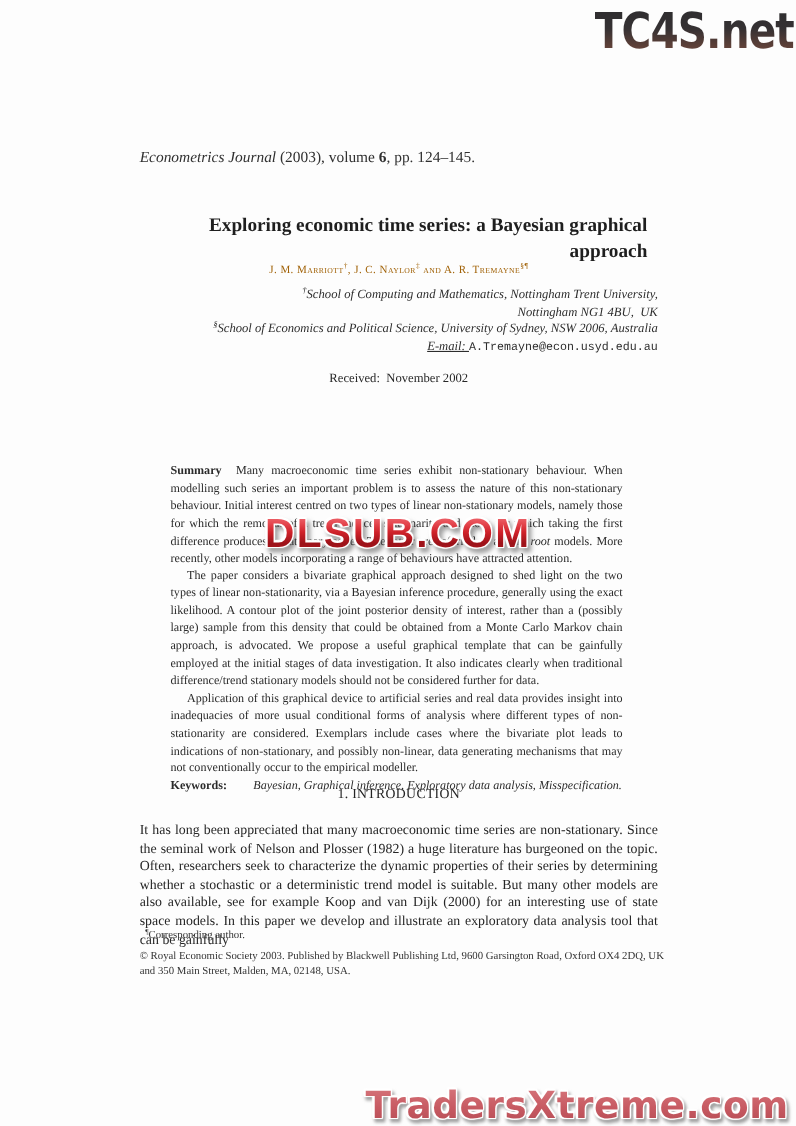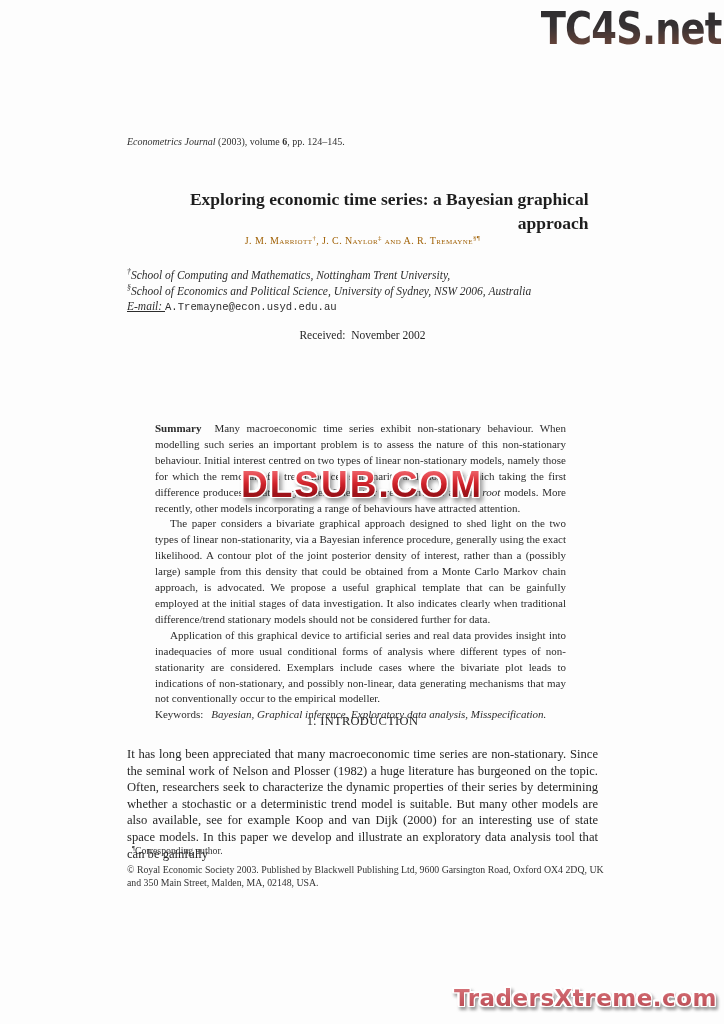--- a/index.html
+++ b/index.html
@@ -3,54 +3,54 @@
 <meta charset="utf-8">
 <style>
   html,body{margin:0;padding:0;}
   .page{
     position:relative; width:724px; height:1024px;
     background:#fdfdfd; overflow:hidden;
     font-family:"Liberation Serif", serif; color:#272727;
   }
   
   .sec-head{position:absolute; top:136px; left:127px; width:471px;}
-  .journal-line{font-size:10px; color:#303030;}
+  .journal-line{font-size:14px; color:#303030;}
   .journal-line .it{font-style:italic;}
   .journal-line .b{font-weight:bold;}
   .title{
     margin:40px auto 0; max-width:452px; text-align:right;
     font-size:17.5px; font-weight:bold; line-height:1.38; color:#1e1e1e;
   }
   .authors{
     text-align:center;
     font-variant:small-caps; font-size:10px; letter-spacing:.4px; color:#a16207;
   }
   .authors sup, .affil sup, .foot-note sup{
     font-variant:normal; font-size:68%; vertical-align:super; line-height:0;
   }
   .affil{
-    margin-top:22px; text-align:left; font-style:italic;
+    margin-top:10px; text-align:right; font-style:italic;
     font-size:11.5px; line-height:15.6px; color:#2d2d2d;
   }
   .affil .email-label{font-style:italic;text-decoration:underline;}
   .affil .email{
     font-style:normal; font-family:"Liberation Mono", monospace; font-size:10.6px;
   }
   .received{margin-top:13px; text-align:center; font-size:11.5px;}
   
   .sec-summary{
     position:absolute; top:421px; left:155px; width:411px;
     font-size:11px; line-height:15.9px; text-align:justify; color:#2b2b2b;
   }
   .sec-summary p{margin:0;}
   .summary-label{font-weight:bold; margin-right:13px;}
   .indent{text-indent:15px;}
   .it{font-style:italic;}
   .keywords{margin-top:11px; text-align:left;}
-  .keywords .kw-label{font-weight:normal; margin-right:8px;}
+  .keywords .kw-label{font-weight:bold; margin-right:24px;}
   .keywords .kw-body{font-style:italic;}
   
   .sec-intro{position:absolute; top:714px; left:127px; width:471px;}
   .sec-heading{text-align:center; font-size:12.5px; letter-spacing:.3px; color:#242424;}
   .intro-p{
     margin:17px 0 0; font-size:12.6px; line-height:16.6px;
     text-align:justify; color:#262626;
   }
   
   .sec-foot{position:absolute; top:845px; left:127px; width:482px; font-size:9.8px; color:#333;}
@@ -71,21 +71,21 @@
     font-family:Liberation Sans, sans-serif; font-weight:bold; font-size:37px;
     letter-spacing:2px;
     background:linear-gradient(180deg,#f6858b 0%,#e4444c 30%,#ce2129 48%,#9b1219 72%,#c01d25 100%);
     -webkit-background-clip:text; background-clip:text; color:transparent;
     filter:drop-shadow(1.6px 0 0 #fff) drop-shadow(-1.6px 0 0 #fff)
            drop-shadow(0 1.6px 0 #fff) drop-shadow(0 -1.6px 0 #fff)
            drop-shadow(3px 4px 2px rgba(70,70,70,.5));
   }
   .wm-bot{
     top:985px; right:7px;
-    font-family:"DejaVu Sans", sans-serif; font-weight:bold; font-size:23px;
+    font-family:"DejaVu Sans", sans-serif; font-weight:bold; font-size:34px;
     letter-spacing:.5px;
     background:linear-gradient(180deg,#d8797f 0%,#c75a62 55%,#b34a52 100%);
     -webkit-background-clip:text; background-clip:text; color:transparent;
     filter:drop-shadow(1.4px 0 0 #fff) drop-shadow(-1.4px 0 0 #fff)
            drop-shadow(0 1.4px 0 #fff) drop-shadow(0 -1.4px 0 #fff)
            drop-shadow(2px 3px 1.5px rgba(130,130,130,.75));
   }
 </style>
 </head>
 <body>
@@ -94,20 +94,21 @@
 
   <div class="sec-head">
     <div class="journal-line"><span class="it">Econometrics Journal</span><span> (2003), volume </span><span class="b">6</span><span>, pp. 124–145.</span></div>
 
     <div class="title">Exploring economic time series: a Bayesian graphical approach</div>
 
     <div class="authors"><span>J. M. Marriott</span><sup>†</sup><span>, </span><span>J. C. Naylor</span><sup>‡</sup><span> and </span><span>A. R. Tremayne</span><sup>§¶</sup></div>
 
     <div class="affil">
       <div><sup>†</sup><span>School of Computing and Mathematics, Nottingham Trent University,</span></div>
+      <div>Nottingham NG1 4BU,&nbsp; UK</div>
       <div><sup>§</sup><span>School of Economics and Political Science, University of Sydney, NSW 2006, Australia</span></div>
       <div><span class="email-label">E-mail: </span><span class="email">A.Tremayne@econ.usyd.edu.au</span></div>
     </div>
 
     <div class="received">Received:&nbsp; November 2002</div>
   </div>
 
   <div class="sec-summary">
     <p><span class="summary-label">Summary</span><span>Many macroeconomic time series exhibit non-stationary behaviour. When modelling such series an important problem is to assess the nature of this non-stationary behaviour. Initial interest centred on two types of linear non-stationary models, namely those for which the removal of a trend induces stationarity and those for which taking the first difference produces a stationary series. The latter are referred to as </span><span class="it">unit root</span><span> models. More recently, other models incorporating a range of behaviours have attracted attention.</span></p>
     <p class="indent">The paper considers a bivariate graphical approach designed to shed light on the two types of linear non-stationarity, via a Bayesian inference procedure, generally using the exact likelihood. A contour plot of the joint posterior density of interest, rather than a (possibly large) sample from this density that could be obtained from a Monte Carlo Markov chain approach, is advocated. We propose a useful graphical template that can be gainfully employed at the initial stages of data investigation. It also indicates clearly when traditional difference/trend stationary models should not be considered further for data.</p>

